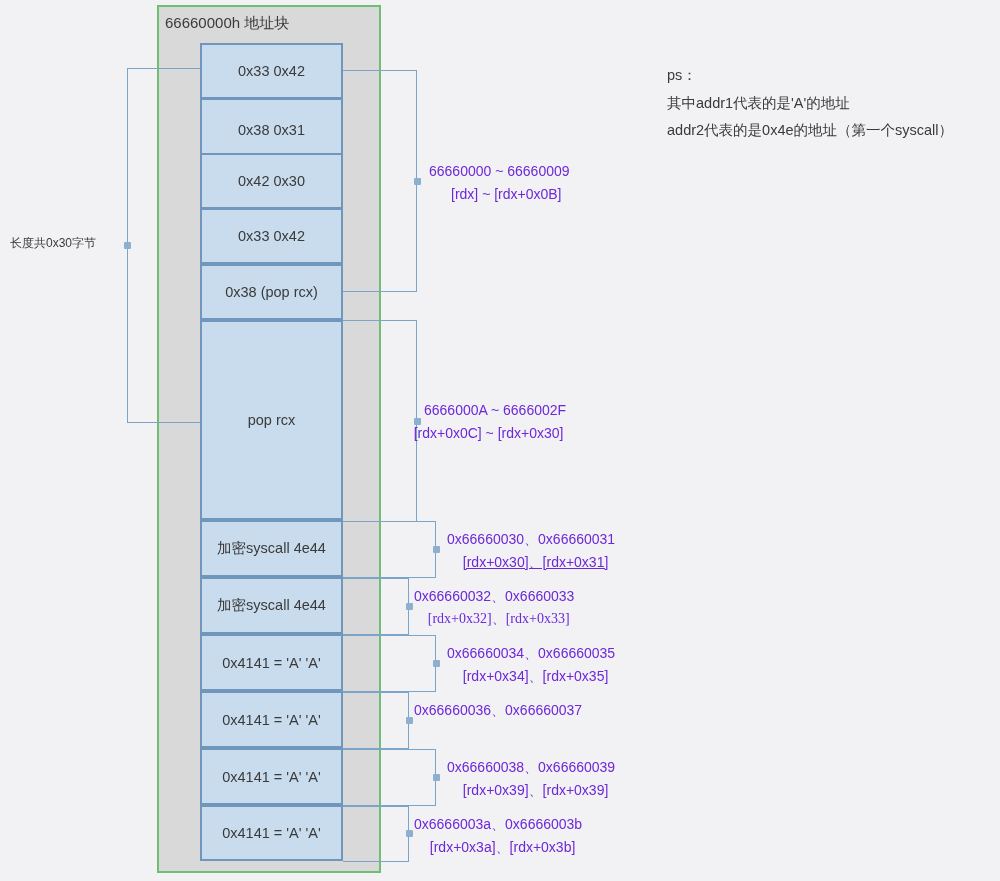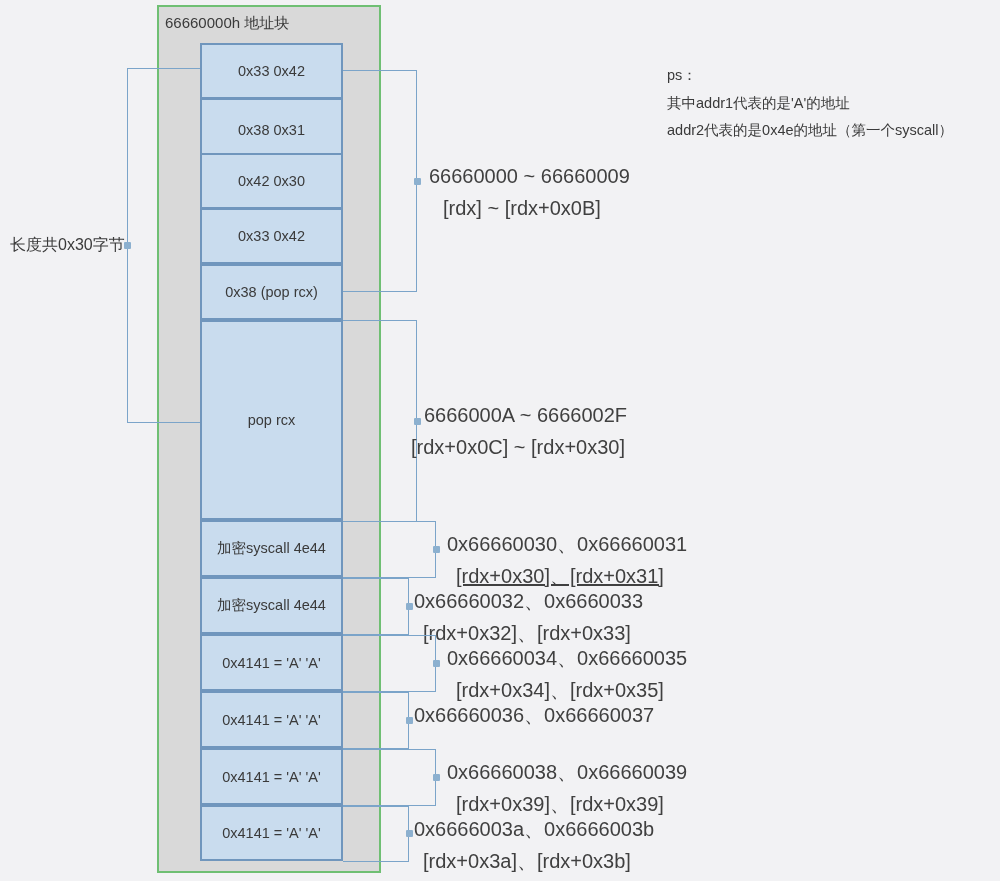--- a/index.html
+++ b/index.html
@@ -69,30 +69,30 @@
     position: absolute;
     width: 7px;
     height: 7px;
     background: #8cb0cf;
     border-radius: 1px;
   }
 
   
   .anno {
     position: absolute;
-    font-size: 20px;
-    color: #404040;
+    font-size: 14px;
+    color: #6d28d9;
     white-space: nowrap;
     line-height: 1.62;
   }
-  .anno .l2 { display: block; }
+  .anno .l2 { display: block; text-align: center; }
 
   .side-label {
     position: absolute;
-    font-size: 16px;
+    font-size: 12px;
     color: #3a3a3a;
     white-space: nowrap;
   }
 
   .ps-note {
     position: absolute;
     left: 667px;
     top: 62px;
     font-size: 14.5px;
     color: #3a3a3a;
@@ -170,21 +170,21 @@
   <div class="handle" style="left:433px; top:546px;"></div>
   <div class="anno" style="left:447px; top:528px;">
     <span>0x66660030、0x66660031</span>
     <span class="l2" style="padding-left:9px;text-decoration:underline;">[rdx+0x30]、[rdx+0x31]</span>
   </div>
 
   <div class="bracket right-side" style="left:343px; top:578px; width:66px; height:57px;"></div>
   <div class="handle" style="left:406px; top:603px;"></div>
   <div class="anno" style="left:414px; top:585px;">
     <span>0x66660032、0x6660033</span>
-    <span class="l2" style="padding-left:9px;">[rdx+0x32]、[rdx+0x33]</span>
+    <span class="l2" style="padding-left:9px;font-family:Liberation Serif, serif;">[rdx+0x32]、[rdx+0x33]</span>
   </div>
 
   <div class="bracket right-side" style="left:343px; top:635px; width:93px; height:57px;"></div>
   <div class="handle" style="left:433px; top:660px;"></div>
   <div class="anno" style="left:447px; top:642px;">
     <span>0x66660034、0x66660035</span>
     <span class="l2" style="padding-left:9px;">[rdx+0x34]、[rdx+0x35]</span>
   </div>
 
   <div class="bracket right-side" style="left:343px; top:692px; width:66px; height:57px;"></div>

